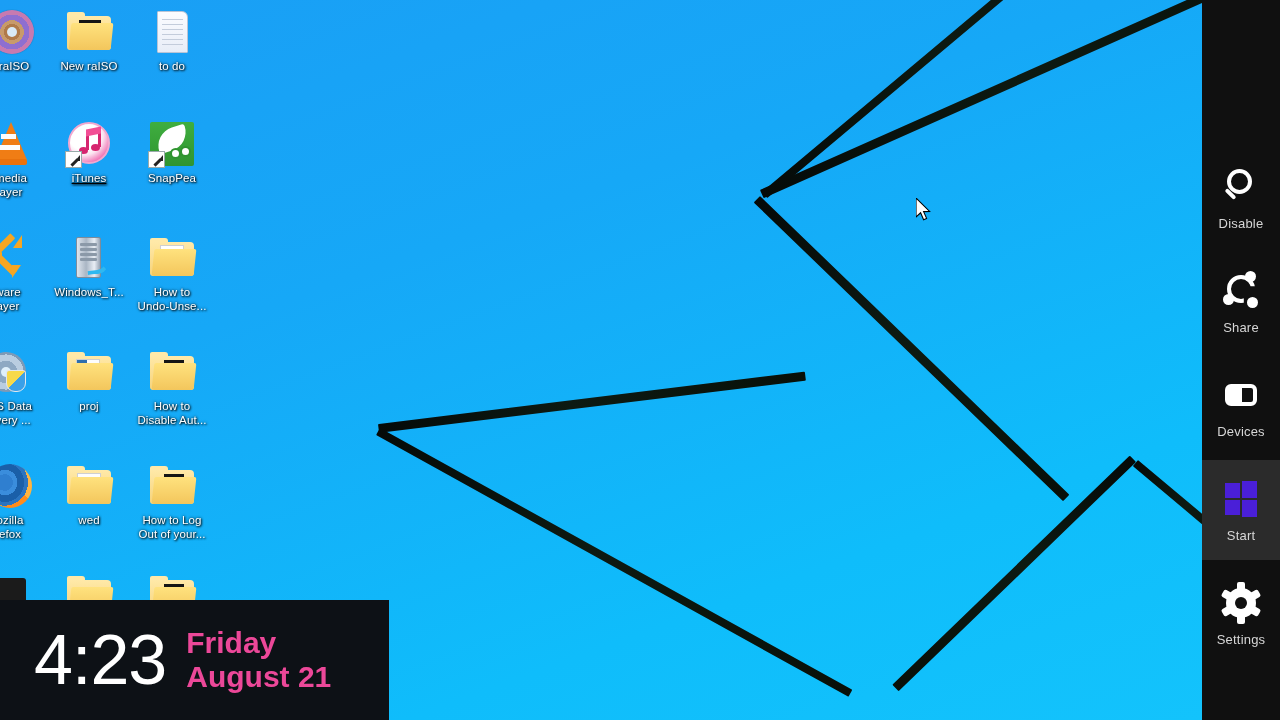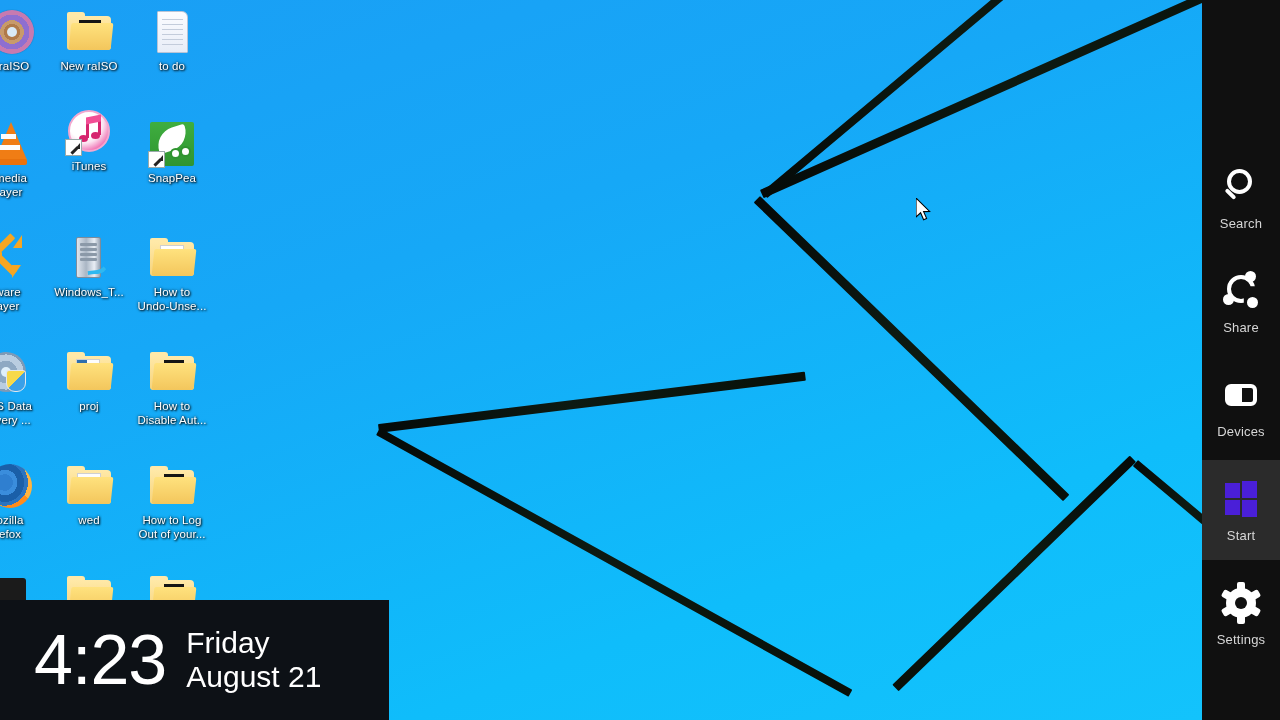--- a/index.html
+++ b/index.html
@@ -213,21 +213,21 @@
     position:absolute; left:0; top:600px; width:389px; height:120px;
     background:#0d1116;
     display:flex; align-items:center; padding-left:34px;
   }
   #clock-time {
     color:#ffffff; font-size:70px; line-height:70px; font-weight:300;
     letter-spacing:-1px;
   }
   #clock-date { margin-left:20px; }
   #clock-day, #clock-monthday {
-    color:#ffffff; font-size:30px; line-height:34px; font-weight:400;
+    color:#ec4899; font-size:30px; line-height:34px; font-weight:700;
   }
 
   
   #charms {
     position:absolute; left:1202px; top:0; width:78px; height:720px;
     background:#101010;
     display:flex; flex-direction:column; align-items:center;
   }
   .charm {
     width:78px; height:100px;
@@ -369,21 +369,21 @@
             <div class="c"></div>
             <div class="s1"></div>
             <div class="s2"></div>
             <div class="base"></div>
           </div>
       </div>
       <div class="icon-label" style="white-space:pre-line">media
 ayer</div>
     </div>
 
-    <div class="desk-icon" style="left:37px; top:108px;">
+    <div class="desk-icon" style="left:37px; top:120px;text-decoration:underline;">
       <div class="icon-img">
         <div class="ic-itunes">
             <div class="circ"></div>
           <div class="stem1"></div>
             <div class="stem2"></div>
             <div class="beam"></div>
           <div class="note1"></div>
             <div class="note2"></div>
           </div>
         <div style="position:absolute;left:0;bottom:0;width:17px;height:17px;background:#fff;border:1px solid #9aa;">
@@ -566,21 +566,21 @@
     </div>
   </div>
 
   <div id="charms">
 
     <div class="charm" id="charm-search">
       <div class="g g-search">
         <div class="ring"></div>
           <div class="handle"></div>
       </div>
-      <div class="lbl">Search</div>
+      <div class="lbl">Disable</div>
     </div>
 
     <div class="charm" id="charm-share">
       <div class="g g-share">
         <div class="arc"></div>
           <div class="dot d1"></div>
           <div class="dot d2"></div>
           <div class="dot d3"></div>
       </div>
       <div class="lbl">Share</div>

